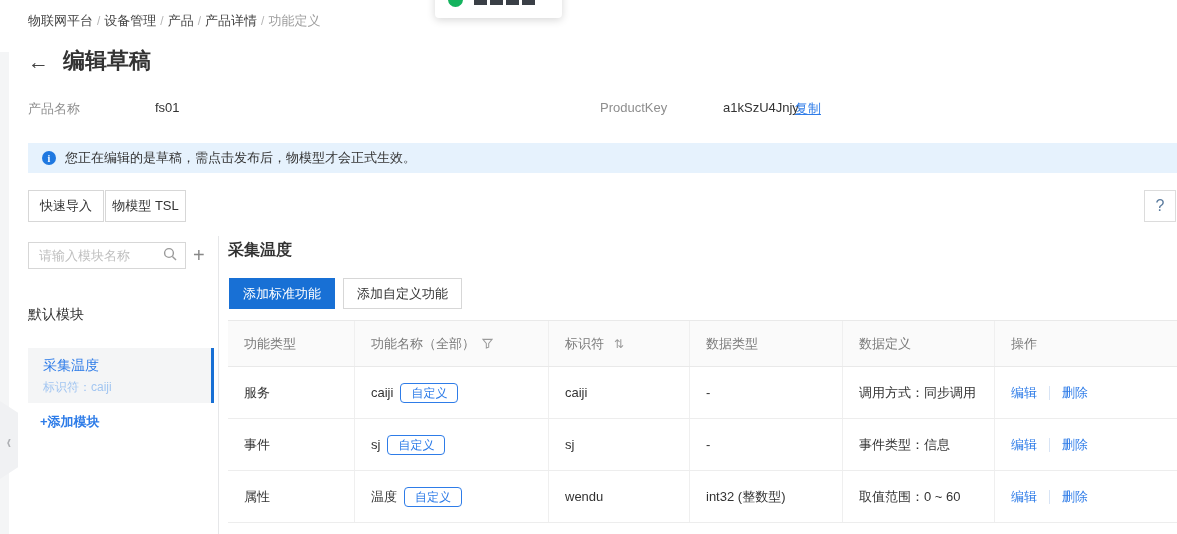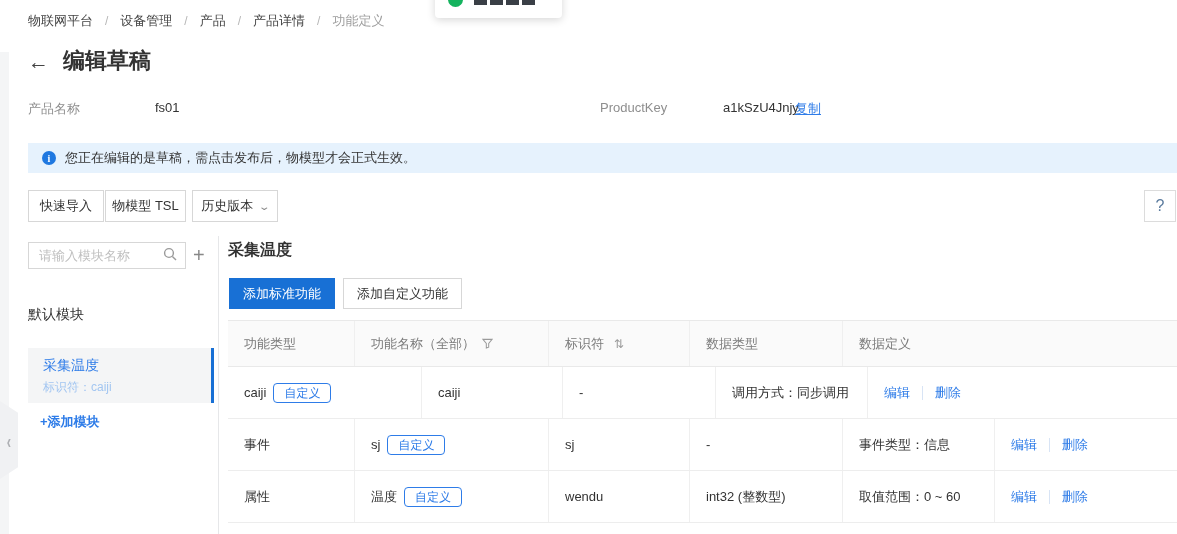--- a/index.html
+++ b/index.html
@@ -10,21 +10,21 @@
   .left-edge { position:absolute; left:0; top:52px; width:9px; height:482px; background:#f4f5f6; }
 
   
   .toast { position:absolute; left:435px; top:-22px; width:127px; height:40px; background:#fff;
            border-radius:4px; box-shadow:0 2px 8px rgba(0,0,0,.16); }
   .toast-inner { position:absolute; left:0; bottom:0; width:100%; height:18px; overflow:hidden; }
   .toast-dot { position:absolute; left:13px; top:-8px; width:15px; height:15px; border-radius:50%; background:#14b35e; }
   .toast-smudge { position:absolute; left:39px; top:-8px; display:flex; gap:3px; }
   .toast-smudge span { width:13px; height:13px; background:#3a3f46; display:block; }
 
-  .breadcrumb { position:absolute; left:28px; top:12px; font-size:13px; color:#444; display:flex; gap:12px; align-items:center; }
+  .breadcrumb { position:absolute; left:28px; top:12px; font-size:13px; color:#444; display:flex; gap:4px; align-items:center; }
   .breadcrumb .sep { color:#b6b6b6; font-size:12px; }
   .breadcrumb .crumb { cursor:pointer; }
   .breadcrumb .crumb.current { color:#9e9e9e; }
 
   .title-row { position:absolute; left:28px; top:46px; display:flex; align-items:center; gap:14px; }
   .back-arrow { font-size:21px; color:#444; line-height:1; cursor:pointer; }
   .page-title { font-size:22px; font-weight:bold; color:#333; }
 
   .product-row { position:absolute; left:28px; top:100px; width:1120px; height:18px; font-size:13px; }
   .product-row .lbl { color:#8e8e8e; position:absolute; top:0; }
@@ -135,24 +135,20 @@
     <span class="copy-link">复制</span>
   </div>
 
   <div class="banner">
     <span class="info-icon">i</span>
     <span class="banner-text">您正在编辑的是草稿，需点击发布后，物模型才会正式生效。</span>
   </div>
 
   <button class="toolbar-btn btn-quick">快速导入</button>
   <button class="toolbar-btn btn-tsl">物模型 TSL</button>
-  <button class="toolbar-btn btn-history">
-    <span>历史版本</span>
-    <span class="chev-down">⌄</span>
-  </button>
   <button class="help-btn">?</button>
 
   <div class="v-divider"></div>
 
   <div class="search-box">
     <input type="text" placeholder="请输入模块名称" style="">
     <span class="search-icon">
       <svg width="14" height="14" viewBox="0 0 14 14" fill="none" stroke="currentColor" stroke-width="1.4">
         <circle cx="6" cy="6" r="4.4"></circle>
           <line x1="9.4" y1="9.4" x2="13" y2="13"></line>
@@ -195,23 +191,29 @@
       <div class="t-cell c2">
         <span>标识符</span>
         <span class="sort-icon">⇅</span>
       </div>
       <div class="t-cell c3">
           <span>数据类型</span>
         </div>
       <div class="t-cell c4">
           <span>数据定义</span>
         </div>
+      <div class="t-cell c5">
+          <span>操作</span>
+        </div>
     </div>
     <div id="t-body">
   <div class="t-row t-body-row">
+    <div class="t-cell c0">
+            <span>服务</span>
+          </div>
     <div class="t-cell c1">
       <span>caiji</span>
       <span class="tag-pill">自定义</span>
     </div>
     <div class="t-cell c2">
             <span>caiji</span>
           </div>
     <div class="t-cell c3">
             <span>-</span>
           </div>

